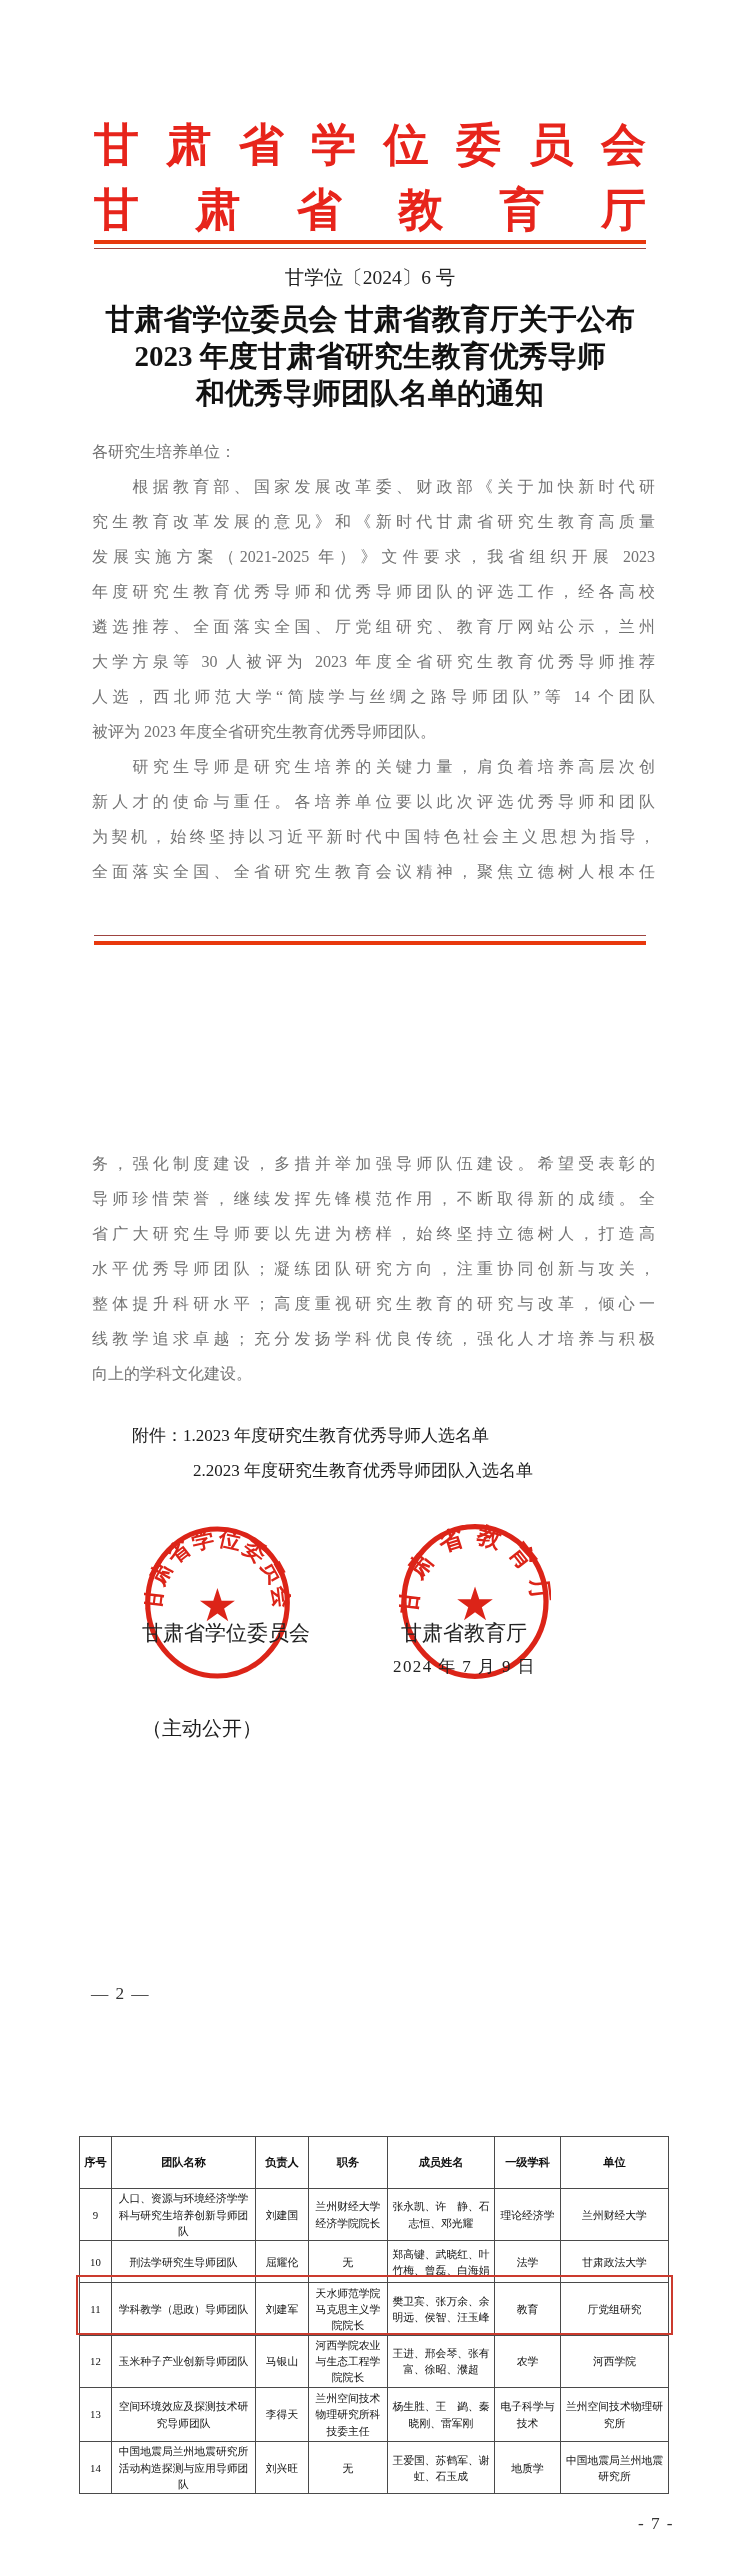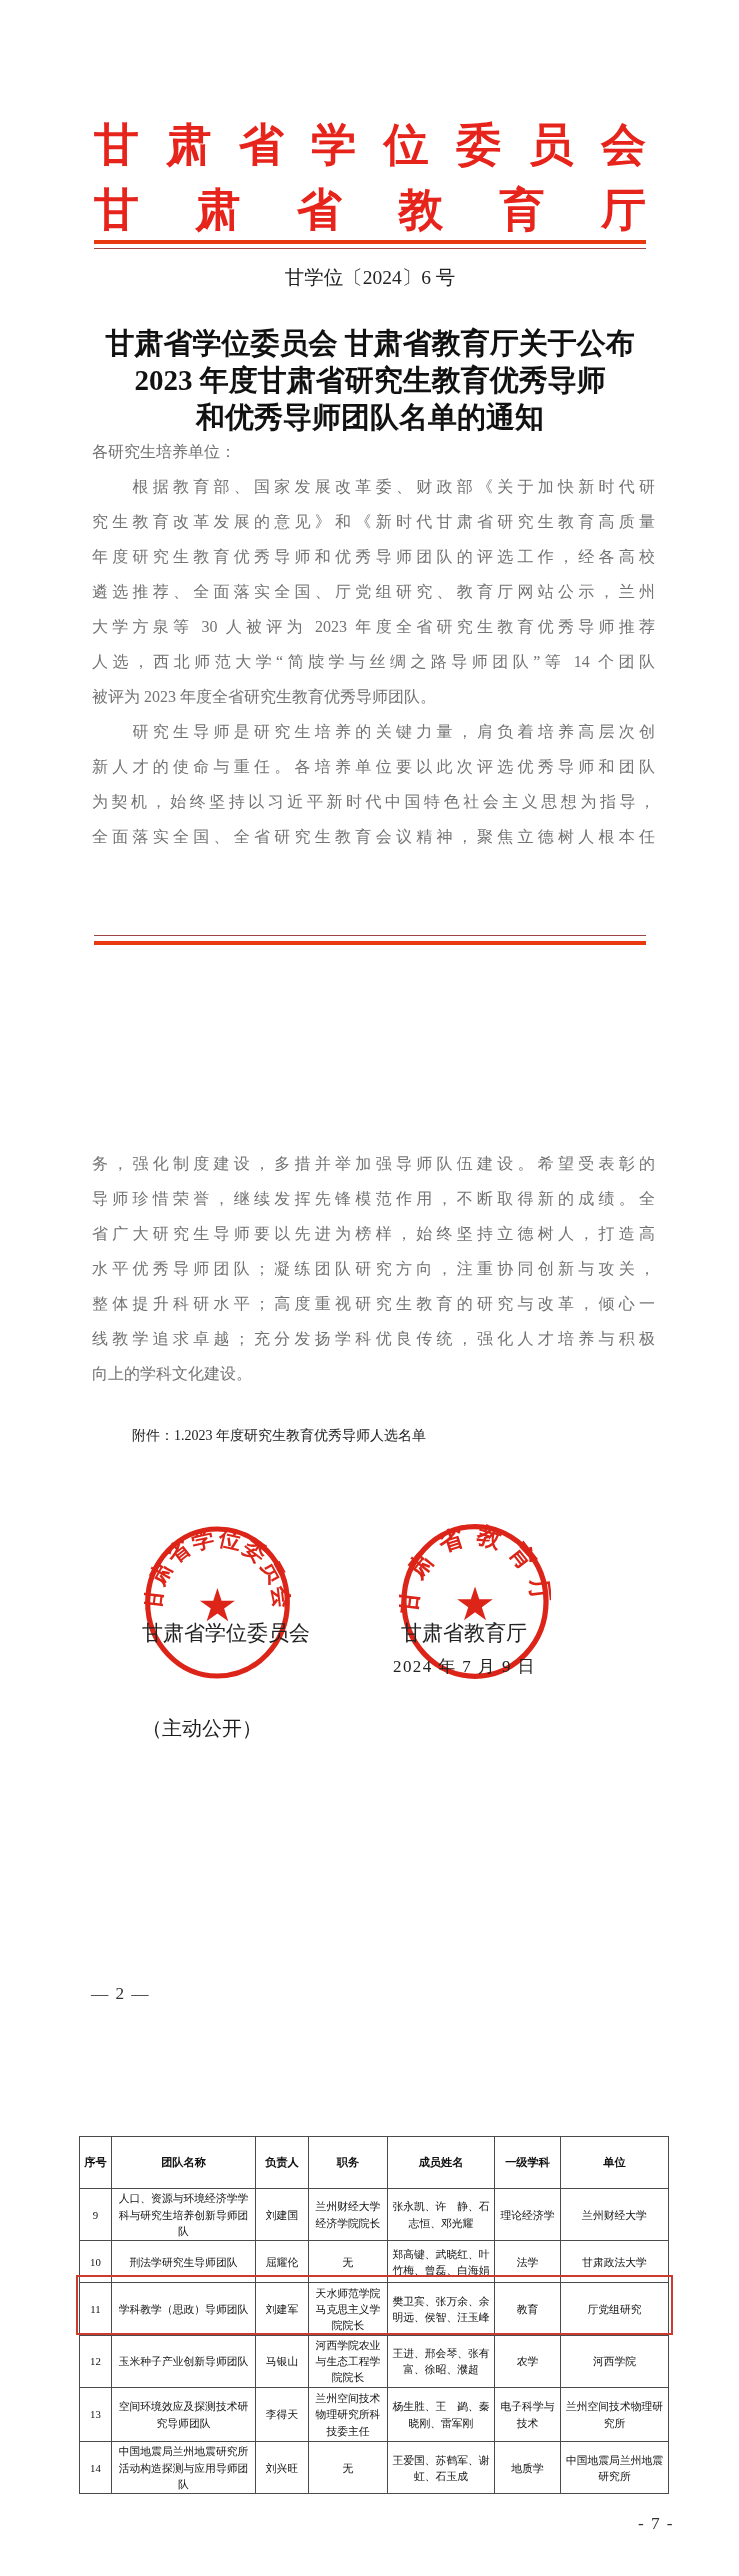--- a/index.html
+++ b/index.html
@@ -10,28 +10,28 @@
           font-weight:bold;font-size:45px;line-height:64px;
           text-align:justify;text-align-last:justify;white-space:nowrap;}
   .rule{position:absolute;left:94px;width:552px;}
   .rule-thick-top{top:240px;height:4.3px;background:#e8380d;}
   .rule-thin-top{top:248px;height:1.4px;background:#9e4440;}
   .rule-thin-bottom{top:935px;height:1.4px;background:#9e4440;}
   .rule-thick-bottom{top:941px;height:4.3px;background:#e8380d;}
   .doc-number{position:absolute;left:94px;top:264px;width:552px;text-align:center;
               font-size:19.5px;color:#222;}
   .doc-title{position:absolute;left:81px;top:301px;width:578px;text-align:center;
-             font-weight:bold;font-size:29px;line-height:37px;color:#111;margin-top:24px;}
+             font-weight:bold;font-size:29px;line-height:37px;color:#111;}
   
   .bodyblock{position:absolute;left:92px;width:563px;font-size:16px;color:#737373;}
   .b1{top:434px;} .b2{top:1146px;}
   .tline{height:35px;line-height:35px;white-space:nowrap;
          text-align:justify;text-align-last:justify;}
   .tline.noj{text-align-last:left;}
-  .attach{position:absolute;font-size:14px;line-height:24.5px;white-space:nowrap;color:#1c1c1c;}
+  .attach{position:absolute;font-size:17px;line-height:24.5px;white-space:nowrap;color:#1c1c1c;}
   .attach1{left:132px;top:1424px;}
   .attach2{left:193px;top:1459px;}
   
   .seal{position:absolute;}
   .seal-left{left:144px;top:1525px;width:147px;height:155px;}
   .seal-right{left:399px;top:1523px;width:152px;height:157px;}
   .seal svg{width:100%;height:100%;}
   .org-black{position:absolute;font-size:21px;color:#222;white-space:nowrap;z-index:5;}
   .org-left{left:142px;top:1619px;}
   .org-right{left:401px;top:1619px;}
@@ -67,20 +67,21 @@
   <div class="doc-title">
     <div>甘肃省学位委员会 甘肃省教育厅关于公布</div>
     <div>2023 年度甘肃省研究生教育优秀导师</div>
     <div>和优秀导师团队名单的通知</div>
   </div>
 
   <div class="bodyblock b1">
     <div class="tline noj">各研究生培养单位：</div>
     <div class="tline">　　根据教育部、国家发展改革委、财政部《关于加快新时代研</div>
     <div class="tline">究生教育改革发展的意见》和《新时代甘肃省研究生教育高质量</div>
+    <div class="tline">发展实施方案（2021-2025 年）》文件要求，我省组织开展 2023</div>
     <div class="tline">年度研究生教育优秀导师和优秀导师团队的评选工作，经各高校</div>
     <div class="tline">遴选推荐、全面落实全国、厅党组研究、教育厅网站公示，兰州</div>
     <div class="tline">大学方泉等 30 人被评为 2023 年度全省研究生教育优秀导师推荐</div>
     <div class="tline">人选，西北师范大学“简牍学与丝绸之路导师团队”等 14 个团队</div>
     <div class="tline noj">被评为 2023 年度全省研究生教育优秀导师团队。</div>
     <div class="tline">　　研究生导师是研究生培养的关键力量，肩负着培养高层次创</div>
     <div class="tline">新人才的使命与重任。各培养单位要以此次评选优秀导师和团队</div>
     <div class="tline">为契机，始终坚持以习近平新时代中国特色社会主义思想为指导，</div>
     <div class="tline">全面落实全国、全省研究生教育会议精神，聚焦立德树人根本任</div>
   </div>
@@ -92,20 +93,21 @@
     <div class="tline">务，强化制度建设，多措并举加强导师队伍建设。希望受表彰的</div>
     <div class="tline">导师珍惜荣誉，继续发挥先锋模范作用，不断取得新的成绩。全</div>
     <div class="tline">省广大研究生导师要以先进为榜样，始终坚持立德树人，打造高</div>
     <div class="tline">水平优秀导师团队；凝练团队研究方向，注重协同创新与攻关，</div>
     <div class="tline">整体提升科研水平；高度重视研究生教育的研究与改革，倾心一</div>
     <div class="tline">线教学追求卓越；充分发扬学科优良传统，强化人才培养与积极</div>
     <div class="tline noj">向上的学科文化建设。</div>
   </div>
 
   <div class="attach attach1">附件：1.2023 年度研究生教育优秀导师人选名单</div>
+  <div class="attach attach2">2.2023 年度研究生教育优秀导师团队入选名单</div>
 
   <div class="seal seal-left">
     <svg viewBox="0 0 200 210">
       <defs>
           <path id="arcL" d="M 30 146 A 78 82 0 1 1 170 146" fill="none"></path>
         </defs>
       <ellipse cx="100" cy="105" rx="95" ry="100" fill="none" stroke="#dc2418" stroke-width="7"></ellipse>
       <text font-size="30" fill="#dc2418" letter-spacing="3" font-weight="bold">
         <textPath href="#arcL" startOffset="50%" text-anchor="middle">甘肃省学位委员会</textPath>
       </text>

